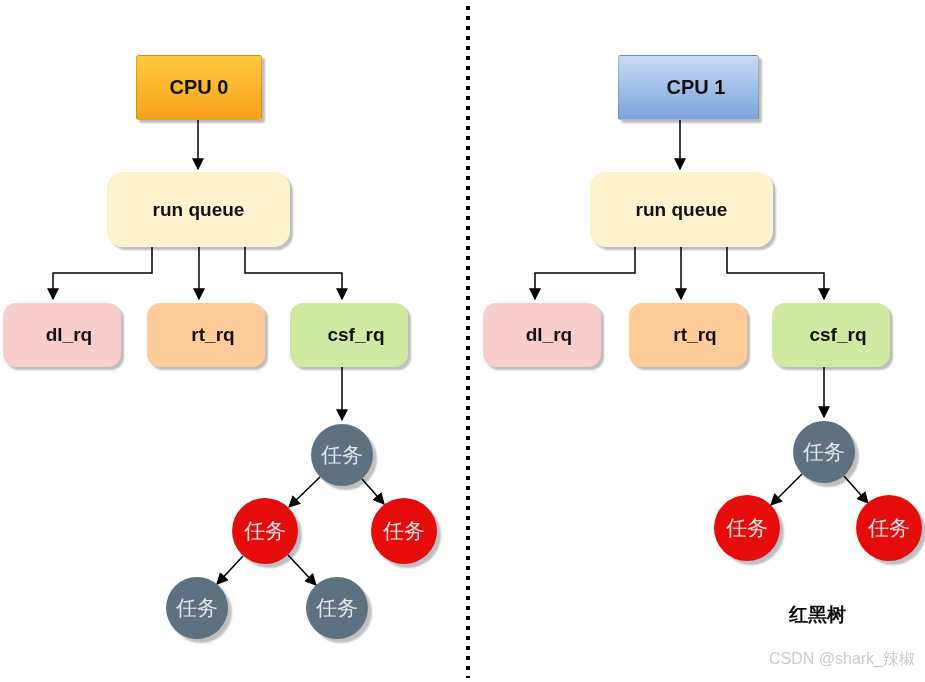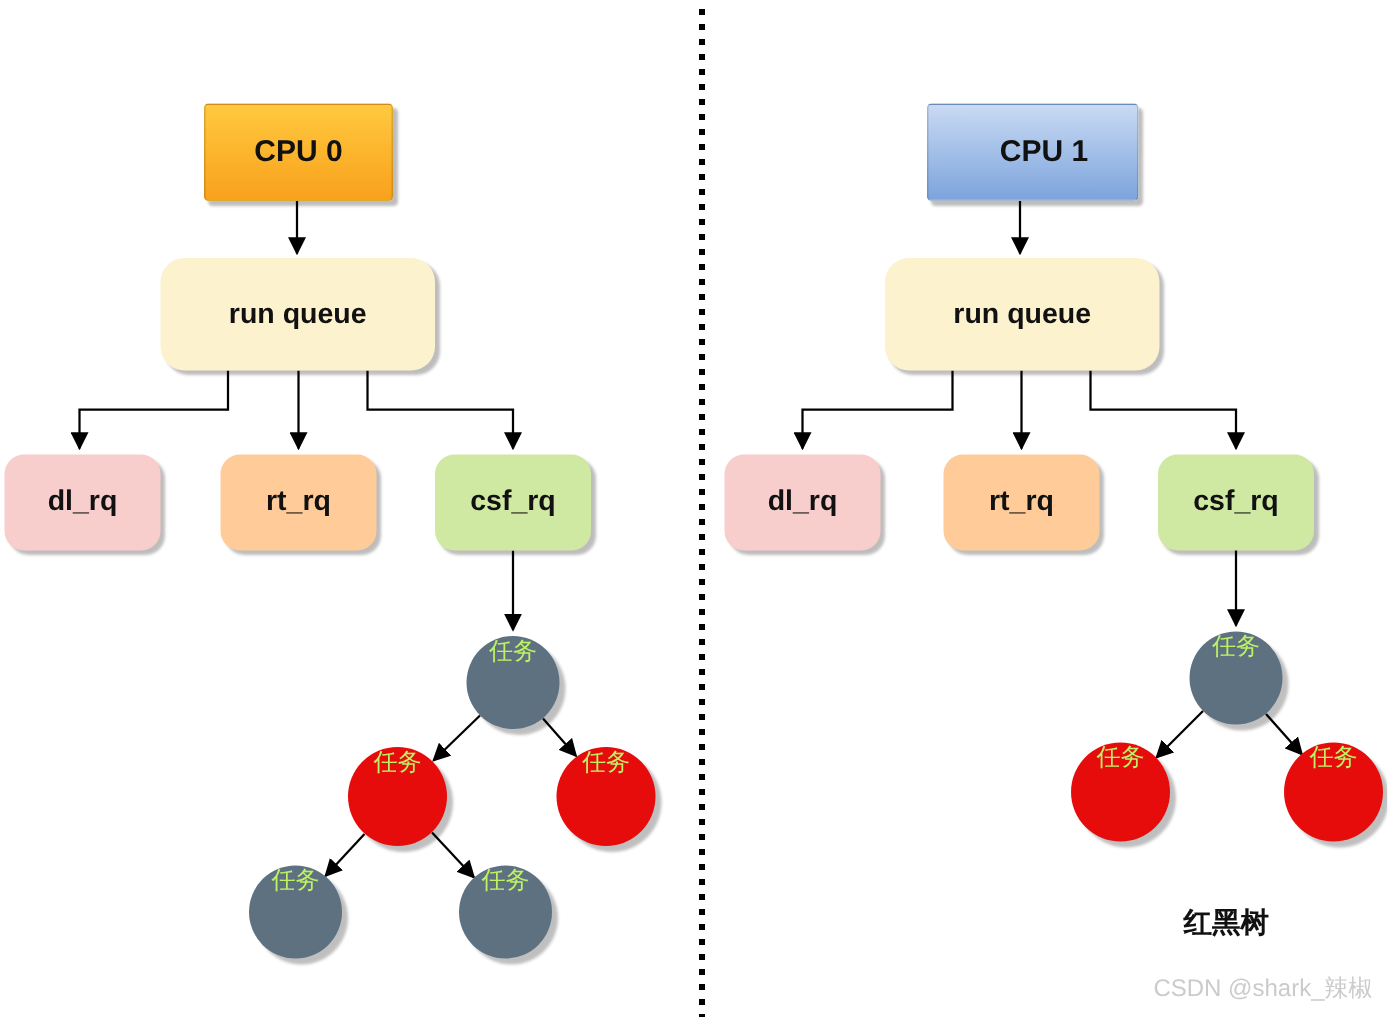--- a/index.html
+++ b/index.html
@@ -25,36 +25,36 @@
     font-size: 19px;
     color: #111111;
     box-shadow: 3px 3px 2px rgba(0,0,0,0.26);
     font-weight: bold;
   }
   .cpu-box {
     border-radius: 3px;
     font-weight: bold;
     font-size: 20px;
     border: 1px solid rgba(0,0,0,0.15);
-    margin-top: 14px;
   }
   .rq-box {
     border-radius: 16px;
   }
   .queue-box {
     border-radius: 13px;
+    padding-left: 14px;
   }
   .circle {
     position: absolute;
     border-radius: 50%;
     display: flex;
-    align-items: flex-start;
+    align-items: center;
     justify-content: center;
-    color: #bef264;
-    font-size: 16px;
+    color: #e5e5e5;
+    font-size: 21px;
     box-shadow: 4px 4px 2px rgba(0,0,0,0.25);
   }
   .tree-caption {
     position: absolute;
     font-size: 19px;
     font-weight: bold;
     color: #111111;
     white-space: nowrap;
     margin-top: 40px;
   }

